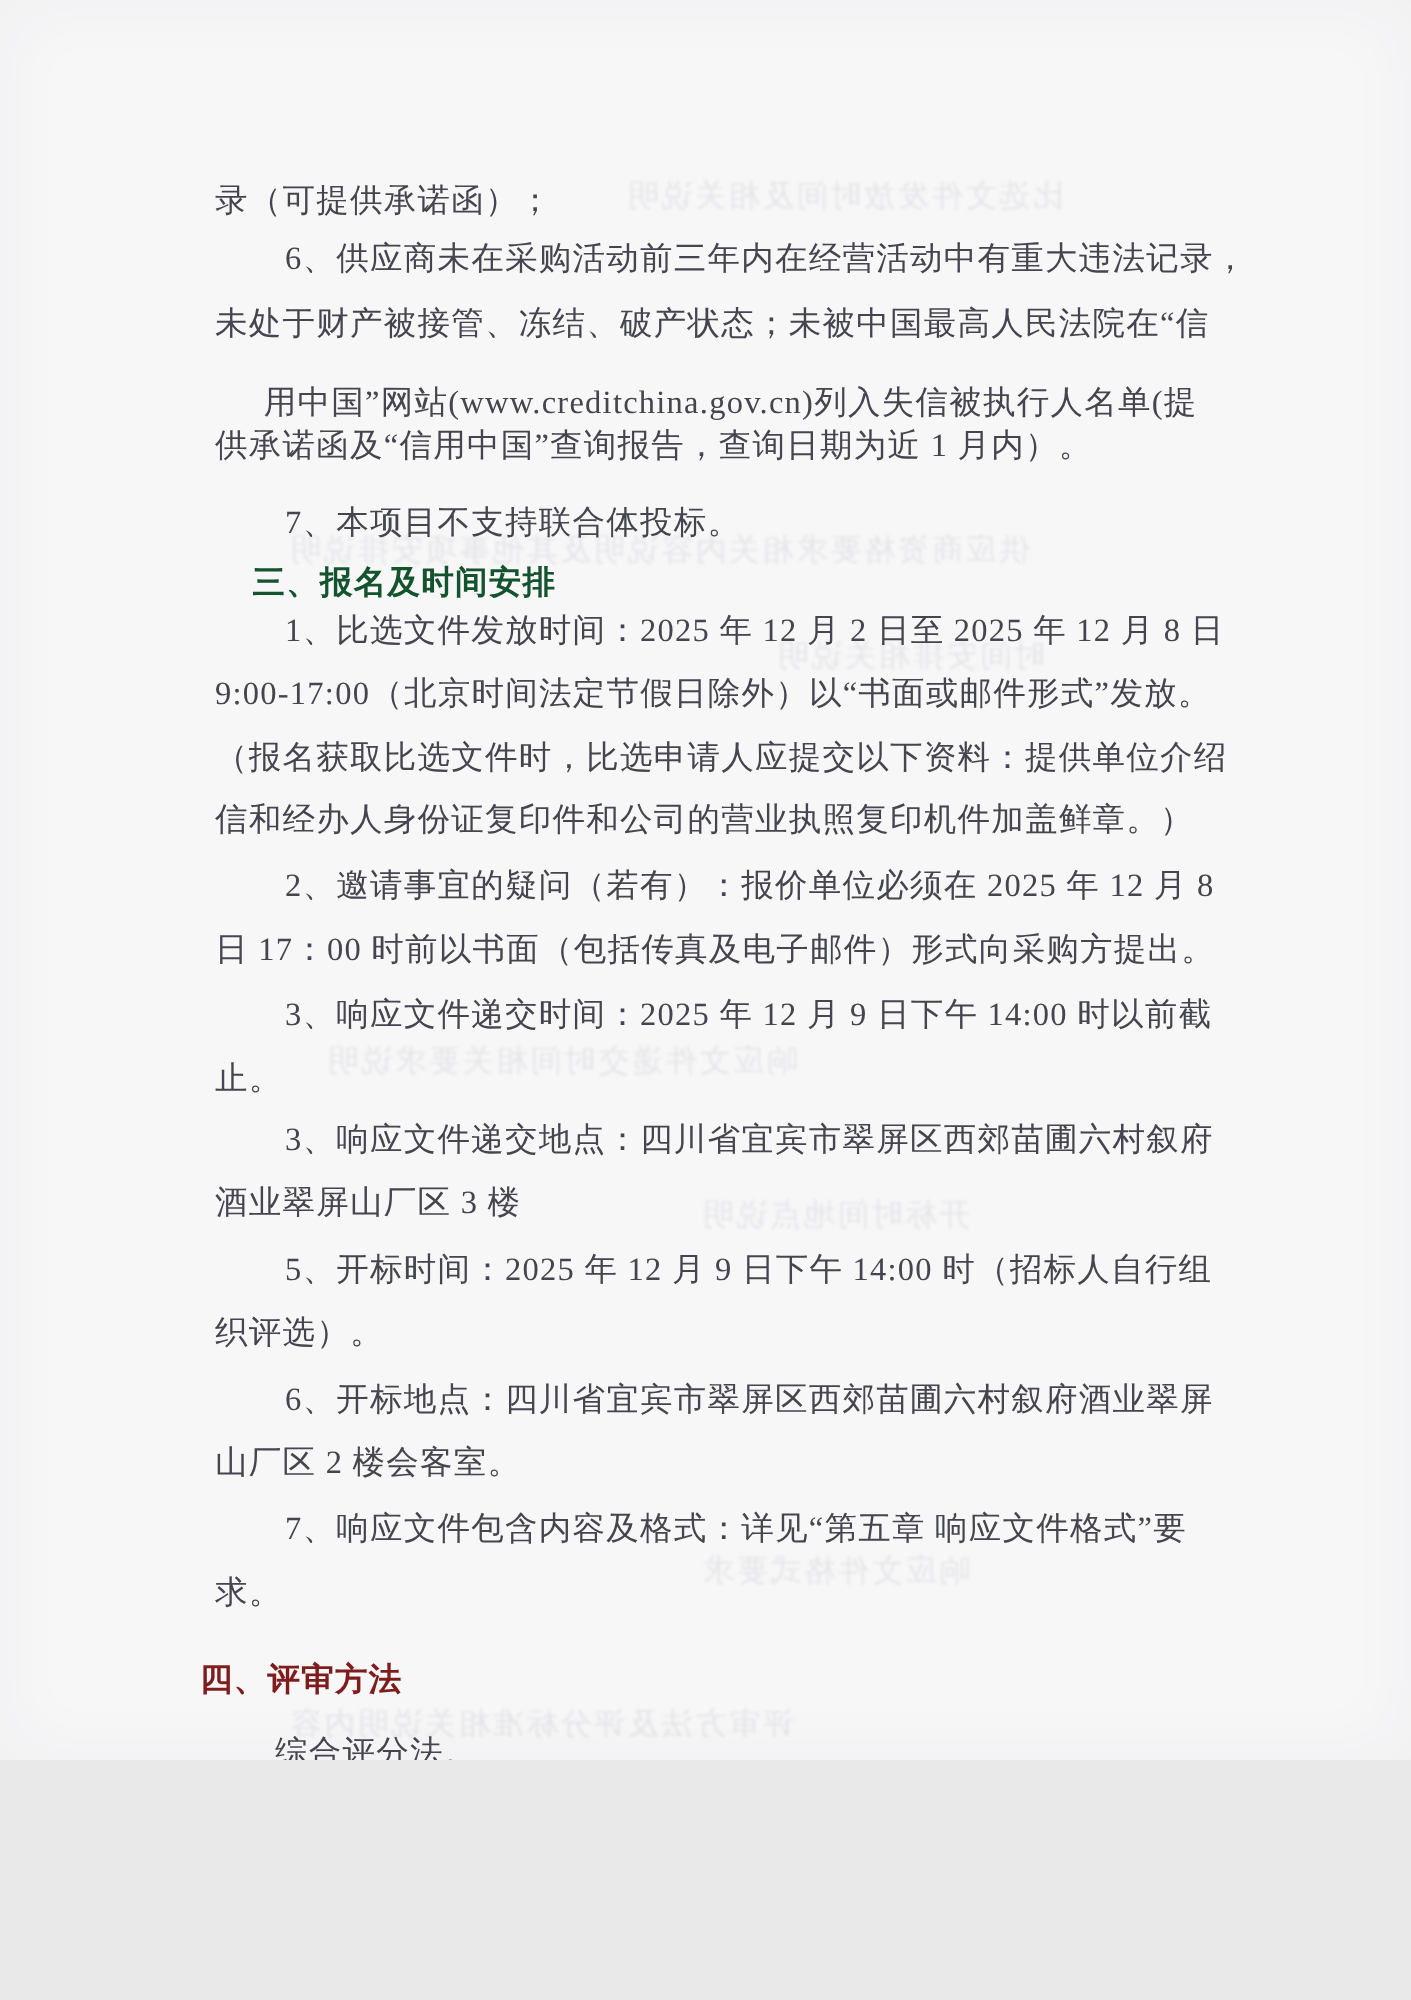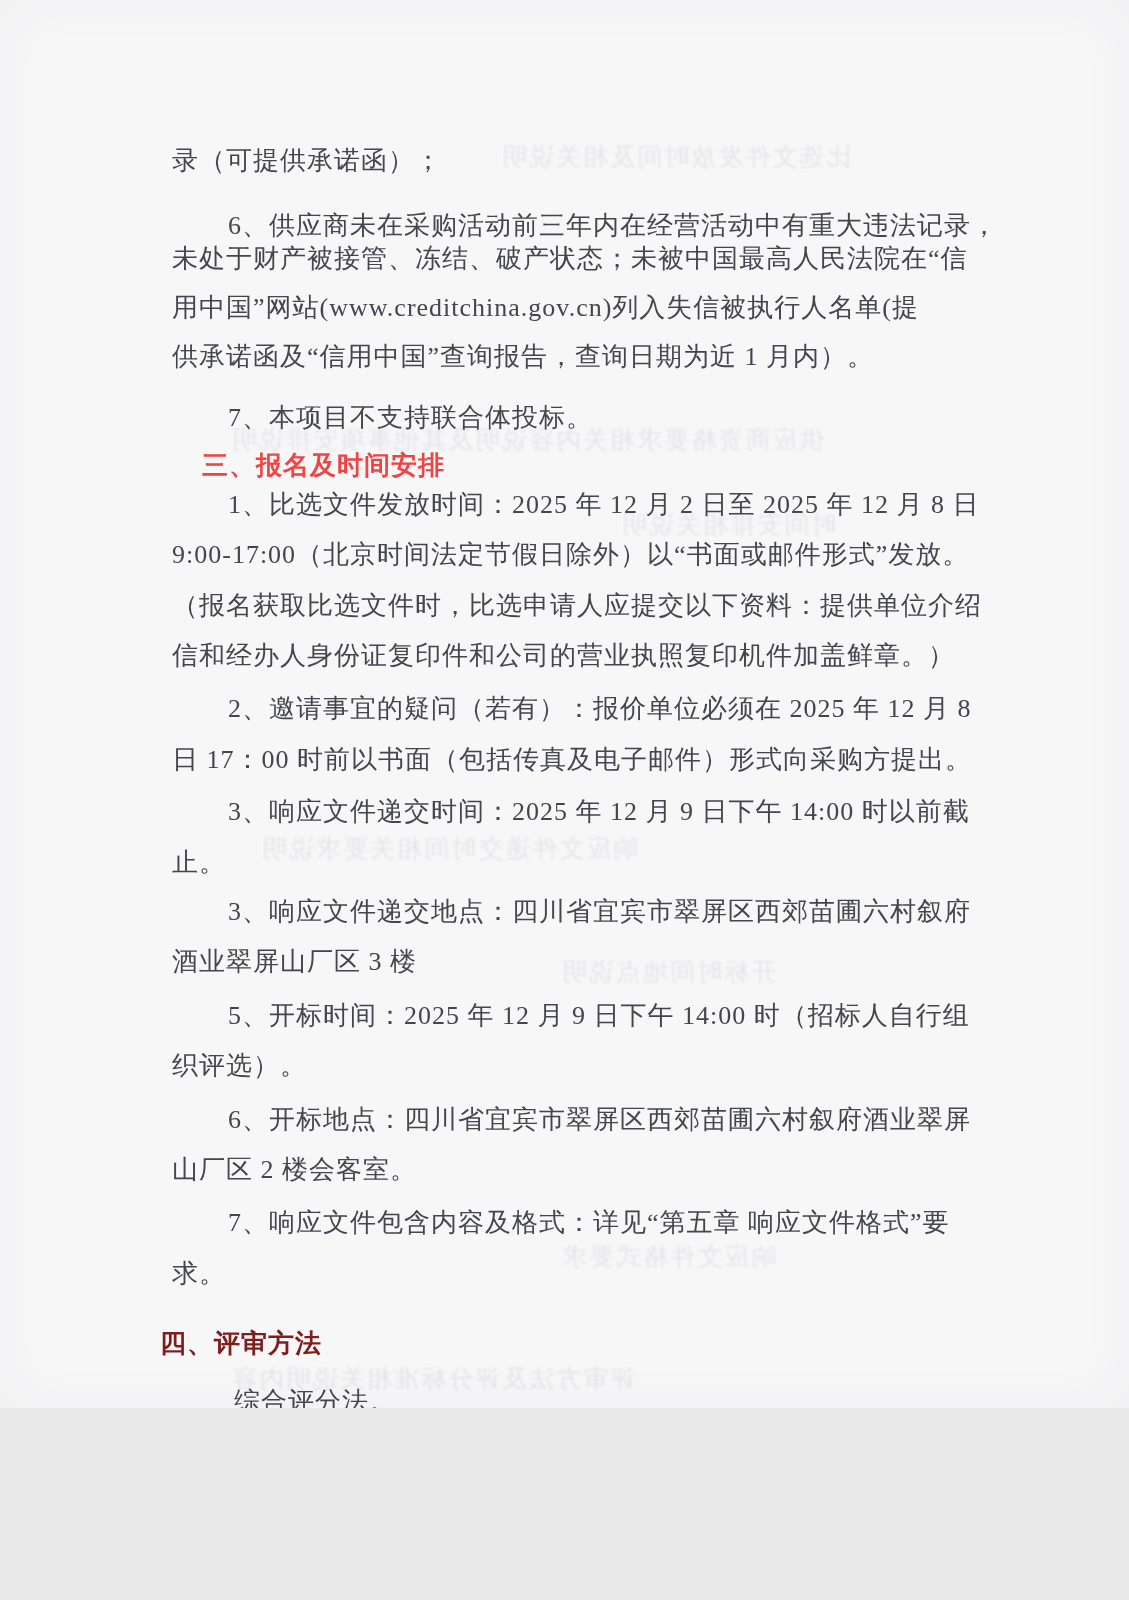--- a/index.html
+++ b/index.html
@@ -15,23 +15,23 @@
   }
   .line {
     position: absolute;
     left: 172px;
     font-size: 26px;
     line-height: 36px;
     letter-spacing: 1px;
     white-space: pre;
   }
   .line.indent { left: 228px; }
-  .line.h3 { left: 202px; font-weight: bold; color: #ef4444; }
+  .line.h3 { left: 202px; font-weight: bold; color: #14532d; }
   .line.h4 { left: 160px; font-weight: bold; color: #7f1d1d; }
-  .line.sub { left: 234px; }
+  .line.sub { left: 220px; }
   .ghost {
     position: absolute;
     font-size: 25px;
     white-space: pre;
     color: rgba(105, 105, 125, 0.12);
     filter: blur(1.3px);
     transform: scaleX(-1);
     letter-spacing: 2px;
     pointer-events: none;
   }
@@ -53,23 +53,23 @@
   <div class="ghost" style="top:140px; left:500px;">比选文件发放时间及相关说明</div>
   <div class="ghost" style="top:423px; left:230px;">供应商资格要求相关内容说明及其他事项安排说明</div>
   <div class="ghost" style="top:508px; left:620px;">时间安排相关说明</div>
   <div class="ghost" style="top:832px; left:260px;">响应文件递交时间相关要求说明</div>
   <div class="ghost" style="top:955px; left:560px;">开标时间地点说明</div>
   <div class="ghost" style="top:1240px; left:560px;">响应文件格式要求</div>
   <div class="ghost" style="top:1362px; left:230px;">评审方法及评分标准相关说明内容</div>
   <div class="ghost" style="top:1412px; left:550px;">综合评分法相关说明</div>
 
   <div class="line" style="top:143px;">录（可提供承诺函）；</div>
-  <div class="line indent" style="top:208px;">6、供应商未在采购活动前三年内在经营活动中有重大违法记录，</div>
+  <div class="line indent" style="top:189px;">6、供应商未在采购活动前三年内在经营活动中有重大违法记录，</div>
   <div class="line" style="top:241px;">未处于财产被接管、冻结、破产状态；未被中国最高人民法院在“信</div>
-  <div class="line" style="top:290px;">用中国”网站(www.creditchina.gov.cn)列入失信被执行人名单(提</div>
+  <div class="line" style="top:304px;margin-left:39px;">用中国”网站(www.creditchina.gov.cn)列入失信被执行人名单(提</div>
   <div class="line" style="top:339px;">供承诺函及“信用中国”查询报告，查询日期为近 1 月内）。</div>
   <div class="line indent" style="top:400px;">7、本项目不支持联合体投标。</div>
   <div class="line h3" style="top:448px;">三、报名及时间安排</div>
   <div class="line indent" style="top:487px;">1、比选文件发放时间：2025 年 12 月 2 日至 2025 年 12 月 8 日</div>
   <div class="line" style="top:537px;">9:00-17:00（北京时间法定节假日除外）以“书面或邮件形式”发放。</div>
   <div class="line" style="top:588px;">（报名获取比选文件时，比选申请人应提交以下资料：提供单位介绍</div>
   <div class="line" style="top:638px;">信和经办人身份证复印件和公司的营业执照复印机件加盖鲜章。）</div>
   <div class="line indent" style="top:691px;text-align:right;">2、邀请事宜的疑问（若有）：报价单位必须在 2025 年 12 月 8</div>
   <div class="line" style="top:742px;">日 17：00 时前以书面（包括传真及电子邮件）形式向采购方提出。</div>
   <div class="line indent" style="top:794px;text-align:right;">3、响应文件递交时间：2025 年 12 月 9 日下午 14:00 时以前截</div>

